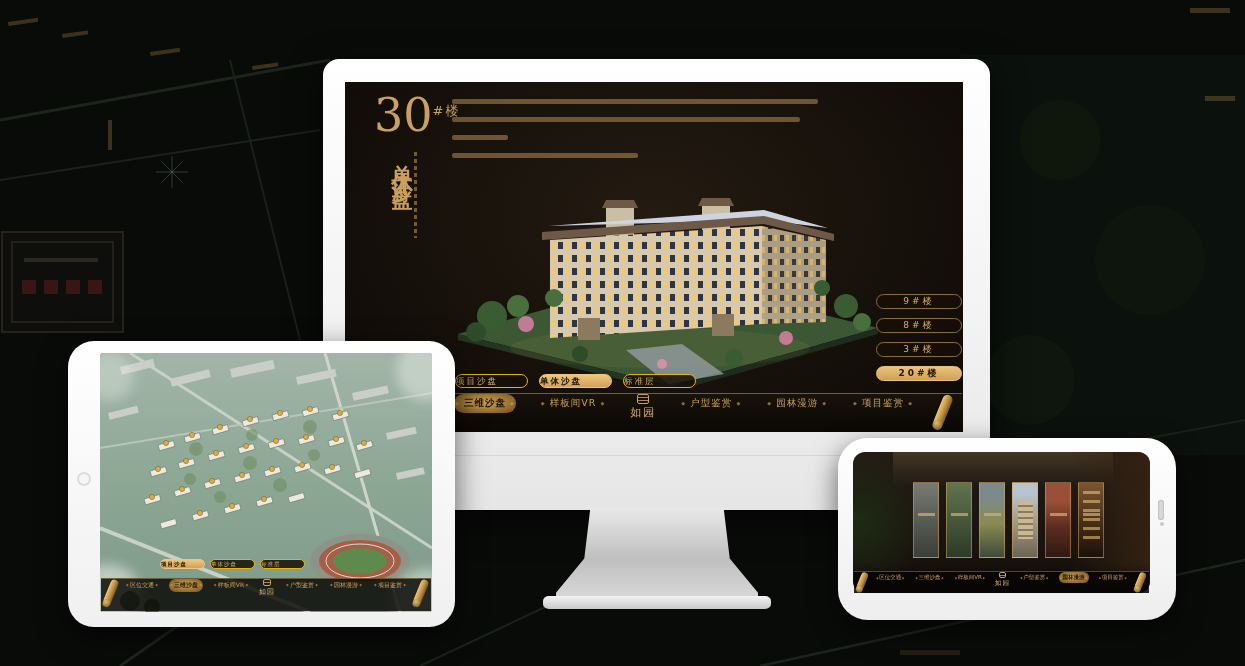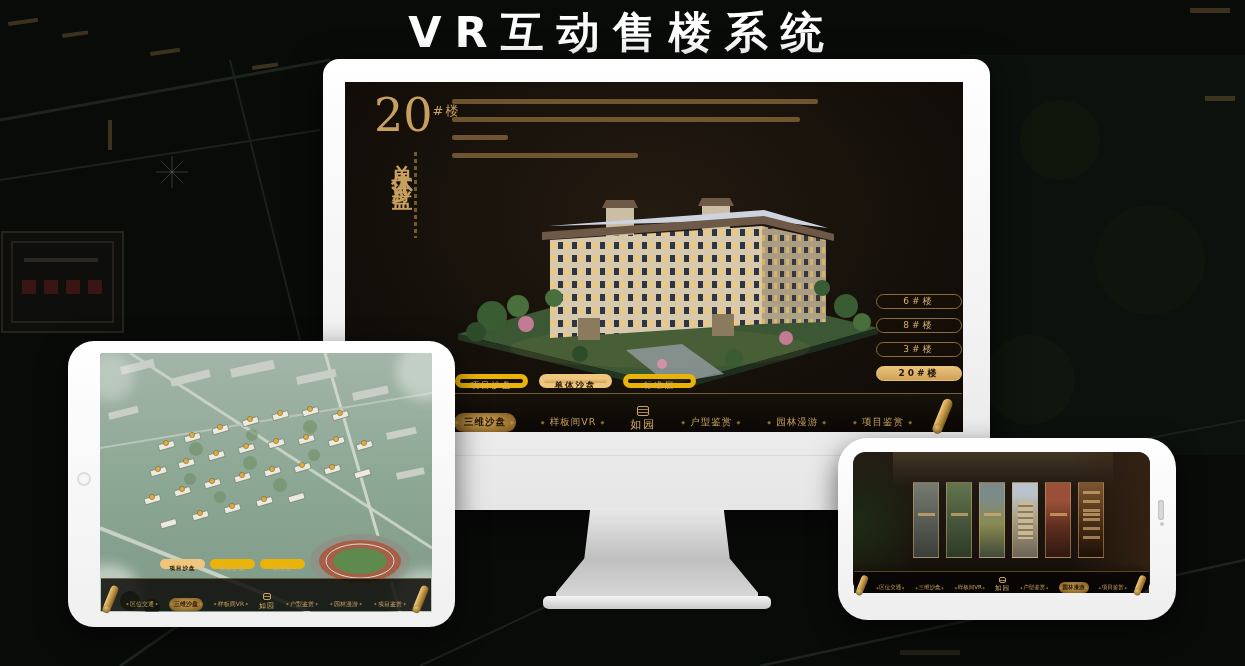--- a/index.html
+++ b/index.html
@@ -59,28 +59,28 @@
   .bld-btn {
     width:86px; height:15px; margin-bottom:9px; border:1px solid #8a6d3b; border-radius:8px;
     background:rgba(22,15,8,.85); color:#d8b06a; font-size:9px; line-height:13px;
     text-align:center; letter-spacing:3px; cursor:pointer;
   }
   .bld-btn.active { background:linear-gradient(#e9c27c,#cfa257); color:#241505; font-weight:bold; border-color:#e9c27c; }
   
   .tabs-row { position:absolute; display:flex; gap:11px; }
   .monitor-tabs { left:455px; top:374px; }
   .tab-pill {
-    width:73px; height:14px; border:5px solid #eab308; border-radius:8px;
+    width:73px; height:14px; border:1px solid #eab308; border-radius:8px;
     background:rgba(22,15,8,.85); color:#d8b06a; font-size:8.5px; line-height:12px;
-    text-align:center; letter-spacing:2px; cursor:pointer;
+    letter-spacing:2px; cursor:pointer;
   }
   .tab-pill.active { background:linear-gradient(#eec67e,#cfa257); color:#241505; font-weight:bold; border-color:#eec67e; }
   
   .nav-bar {
-    position:absolute; display:flex; align-items:flex-end; justify-content:space-between;
+    position:absolute; display:flex; align-items:flex-start; justify-content:space-between;
     background:linear-gradient(#17120a,#0a0705);
     border-top:1px solid rgba(205,165,95,.55);
   }
   .monitor-navbar { left:346px; top:393px; width:616px; height:39px; padding:0 14px 0 22px; }
   .nav-item {
     position:relative; color:#c9a05f; font-size:9.5px; letter-spacing:1px;
     padding:3px 10px; white-space:nowrap; cursor:pointer;
   }
   .nav-item::before, .nav-item::after {
     content:"◆"; font-size:5px; color:rgba(200,160,90,.65); position:absolute; top:6px;
@@ -209,31 +209,30 @@
       <rect x="252" y="66" width="26" height="4" transform="rotate(-8 252 66)"></rect>
       <rect x="108" y="120" width="4" height="30"></rect>
       <rect x="330" y="115" width="26" height="14" opacity="0.9"></rect>
       <rect x="435" y="90" width="34" height="6"></rect>
       <rect x="1190" y="8" width="40" height="5"></rect>
       <rect x="1205" y="96" width="30" height="5"></rect>
       <rect x="900" y="650" width="60" height="5" opacity="0.5"></rect>
     </g>
   </svg>
 
-  <div class="main-title">VR互动售楼系统</div>
 
   <div class="monitor-body"></div>
   <div class="monitor-chin-line"></div>
   <div class="monitor-stand"></div>
   <div class="monitor-base"></div>
 
   <div class="monitor-screen"></div>
 
   <div class="unit-panel">
-    <span class="unit-number">20</span><span class="unit-suffix">#楼</span>
+    <span class="unit-number">30</span><span class="unit-suffix">#楼</span>
   </div>
   <div class="unit-subtitle">单体沙盘</div>
   <div class="unit-subtext-bar"></div>
 
   <div class="desc-lines">
     <div class="dl dl1"></div>
       <div class="dl dl2"></div>
       <div class="dl dl3"></div>
       <div class="dl dl4"></div>
   </div>
@@ -274,21 +273,21 @@
     <circle cx="432" cy="174" r="9" fill="#49703c"></circle>
     <circle cx="356" cy="190" r="7" fill="#c27b95"></circle>
     <circle cx="150" cy="206" r="8" fill="#2f4c2a"></circle>
     <circle cx="304" cy="210" r="9" fill="#3a5c33"></circle>
     <circle cx="232" cy="216" r="5" fill="#d391a8"></circle>
     <circle cx="124" cy="150" r="9" fill="#49703c"></circle>
     <circle cx="392" cy="140" r="8" fill="#3a5c33"></circle>
   </svg>
 
   <div class="bld-buttons">
-    <div class="bld-btn">6#楼</div>
+    <div class="bld-btn">9#楼</div>
     <div class="bld-btn">8#楼</div>
     <div class="bld-btn">3#楼</div>
     <div class="bld-btn active">20#楼</div>
   </div>
 
   <div class="tabs-row monitor-tabs">
     <div class="tab-pill">项目沙盘</div>
     <div class="tab-pill active">单体沙盘</div>
     <div class="tab-pill">标准层</div>
   </div>

